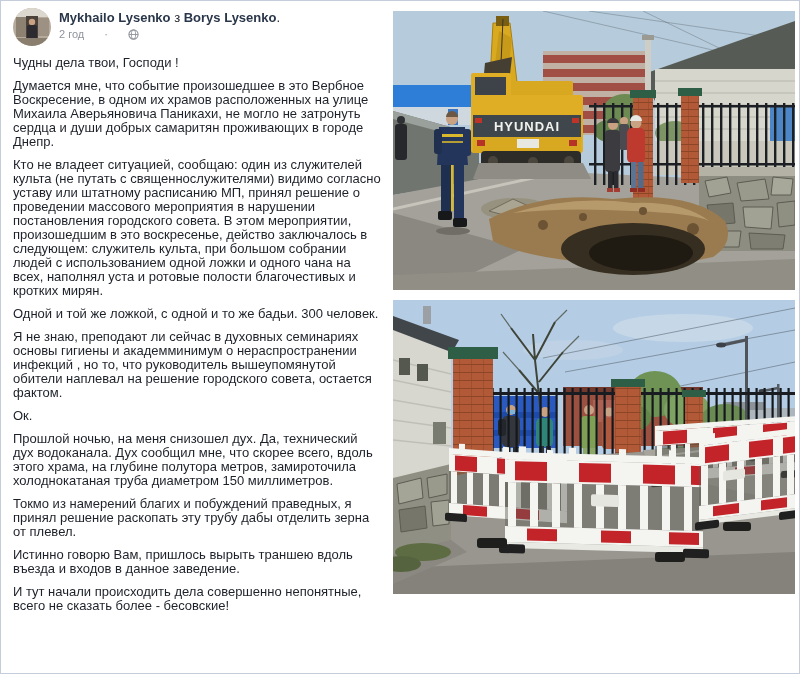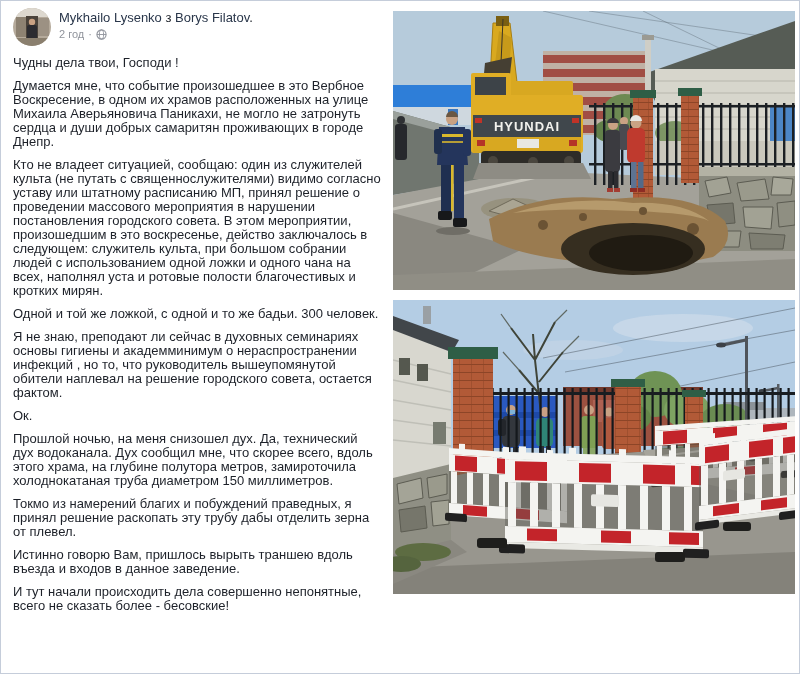--- a/index.html
+++ b/index.html
@@ -9,23 +9,23 @@
     font-family:"Liberation Sans",sans-serif;color:#1d2129;
   }
   .photos{float:right;width:402px;margin:10px 4px 8px 12px;}
   .photo{width:402px;display:block;line-height:0;}
   .photo + .photo{margin-top:10px;}
   .photo svg{display:block;width:402px;}
   .header{padding:7px 12px 0 12px;display:flex;gap:8px;align-items:flex-start;}
   .avatar{width:38px;height:38px;border-radius:50%;overflow:hidden;flex:none;cursor:pointer;}
   .avatar svg{display:block;}
   .nameline{font-size:13px;line-height:16px;padding-top:2px;}
-  .nameline a{color:#29364a;font-weight:normal;text-decoration:none;cursor:pointer;}
+  .nameline a{color:#29364a;font-weight:bold;text-decoration:none;cursor:pointer;}
   .nameline .plain{color:#1d2129;font-weight:normal;}
-  .sub{font-size:11px;color:#90949c;margin-top:2px;display:flex;align-items:center;gap:4px;}
+  .sub{font-size:11px;color:#90949c;margin-top:2px;display:flex;align-items:center;gap:20px;}
   .sub a{color:#90949c;text-decoration:none;cursor:pointer;}
   .body{padding:2px 12px 0 12px;}
   .body p{font-size:13px;line-height:14px;margin:0 0 9px 0;}
   .body p.first{margin-top:8px;}
   .body p.wide{max-width:536px;}
 </style>
 </head>
 <body>
 
 <div class="card">
@@ -405,21 +405,21 @@
         <rect x="13" y="8" width="12" height="22" fill="#4a423a"></rect>
         <circle cx="19" cy="14" r="3.2" fill="#c9a183"></circle>
         <rect x="14" y="17" width="10" height="15" rx="2" fill="#2b2b30"></rect>
         <rect x="0" y="30" width="38" height="8" fill="#8a7f6e"></rect>
       </svg>
     </div>
     <div>
       <div class="nameline">
         <a>Mykhailo Lysenko</a>
         <span class="plain">з</span>
-        <a>Borys Filatov</a><span class="plain">.</span>
+        <a>Borys Lysenko</a><span class="plain">.</span>
       </div>
       <div class="sub">
         <a>2 год</a>
         <span>·</span>
         <svg width="11" height="11" viewBox="0 0 12 12">
           <circle cx="6" cy="6" r="5" fill="none" stroke="#90949c" stroke-width="1.2"></circle>
           <ellipse cx="6" cy="6" rx="2.3" ry="5" fill="none" stroke="#90949c" stroke-width="1"></ellipse>
           <line x1="1" y1="6" x2="11" y2="6" stroke="#90949c" stroke-width="1"></line>
         </svg>
       </div>

